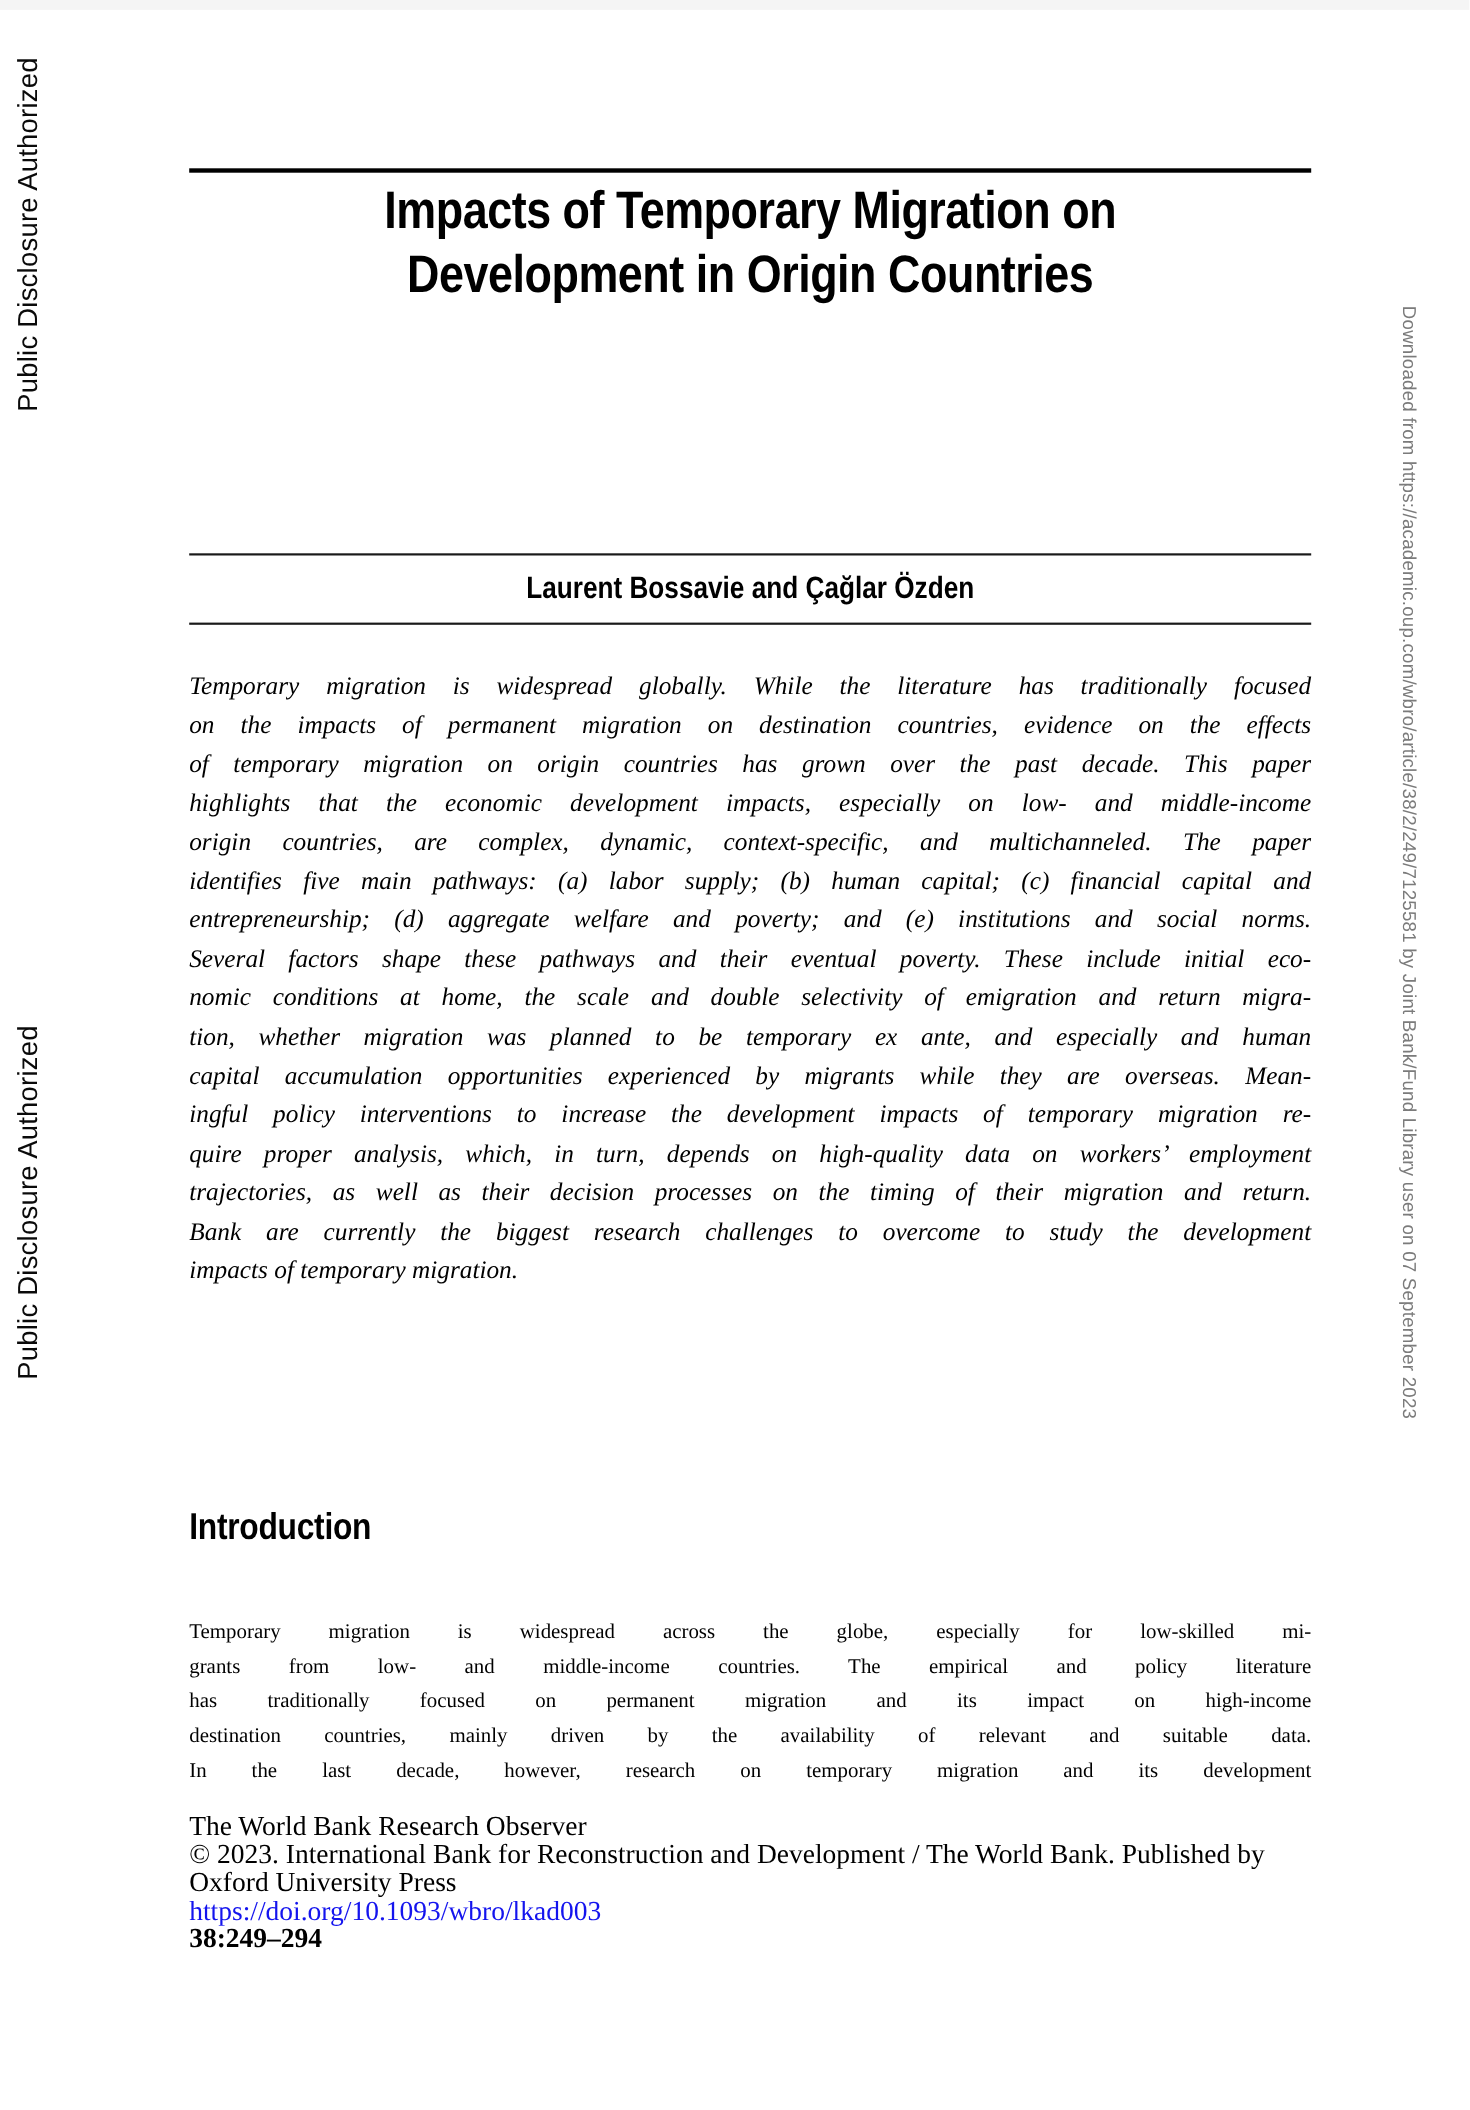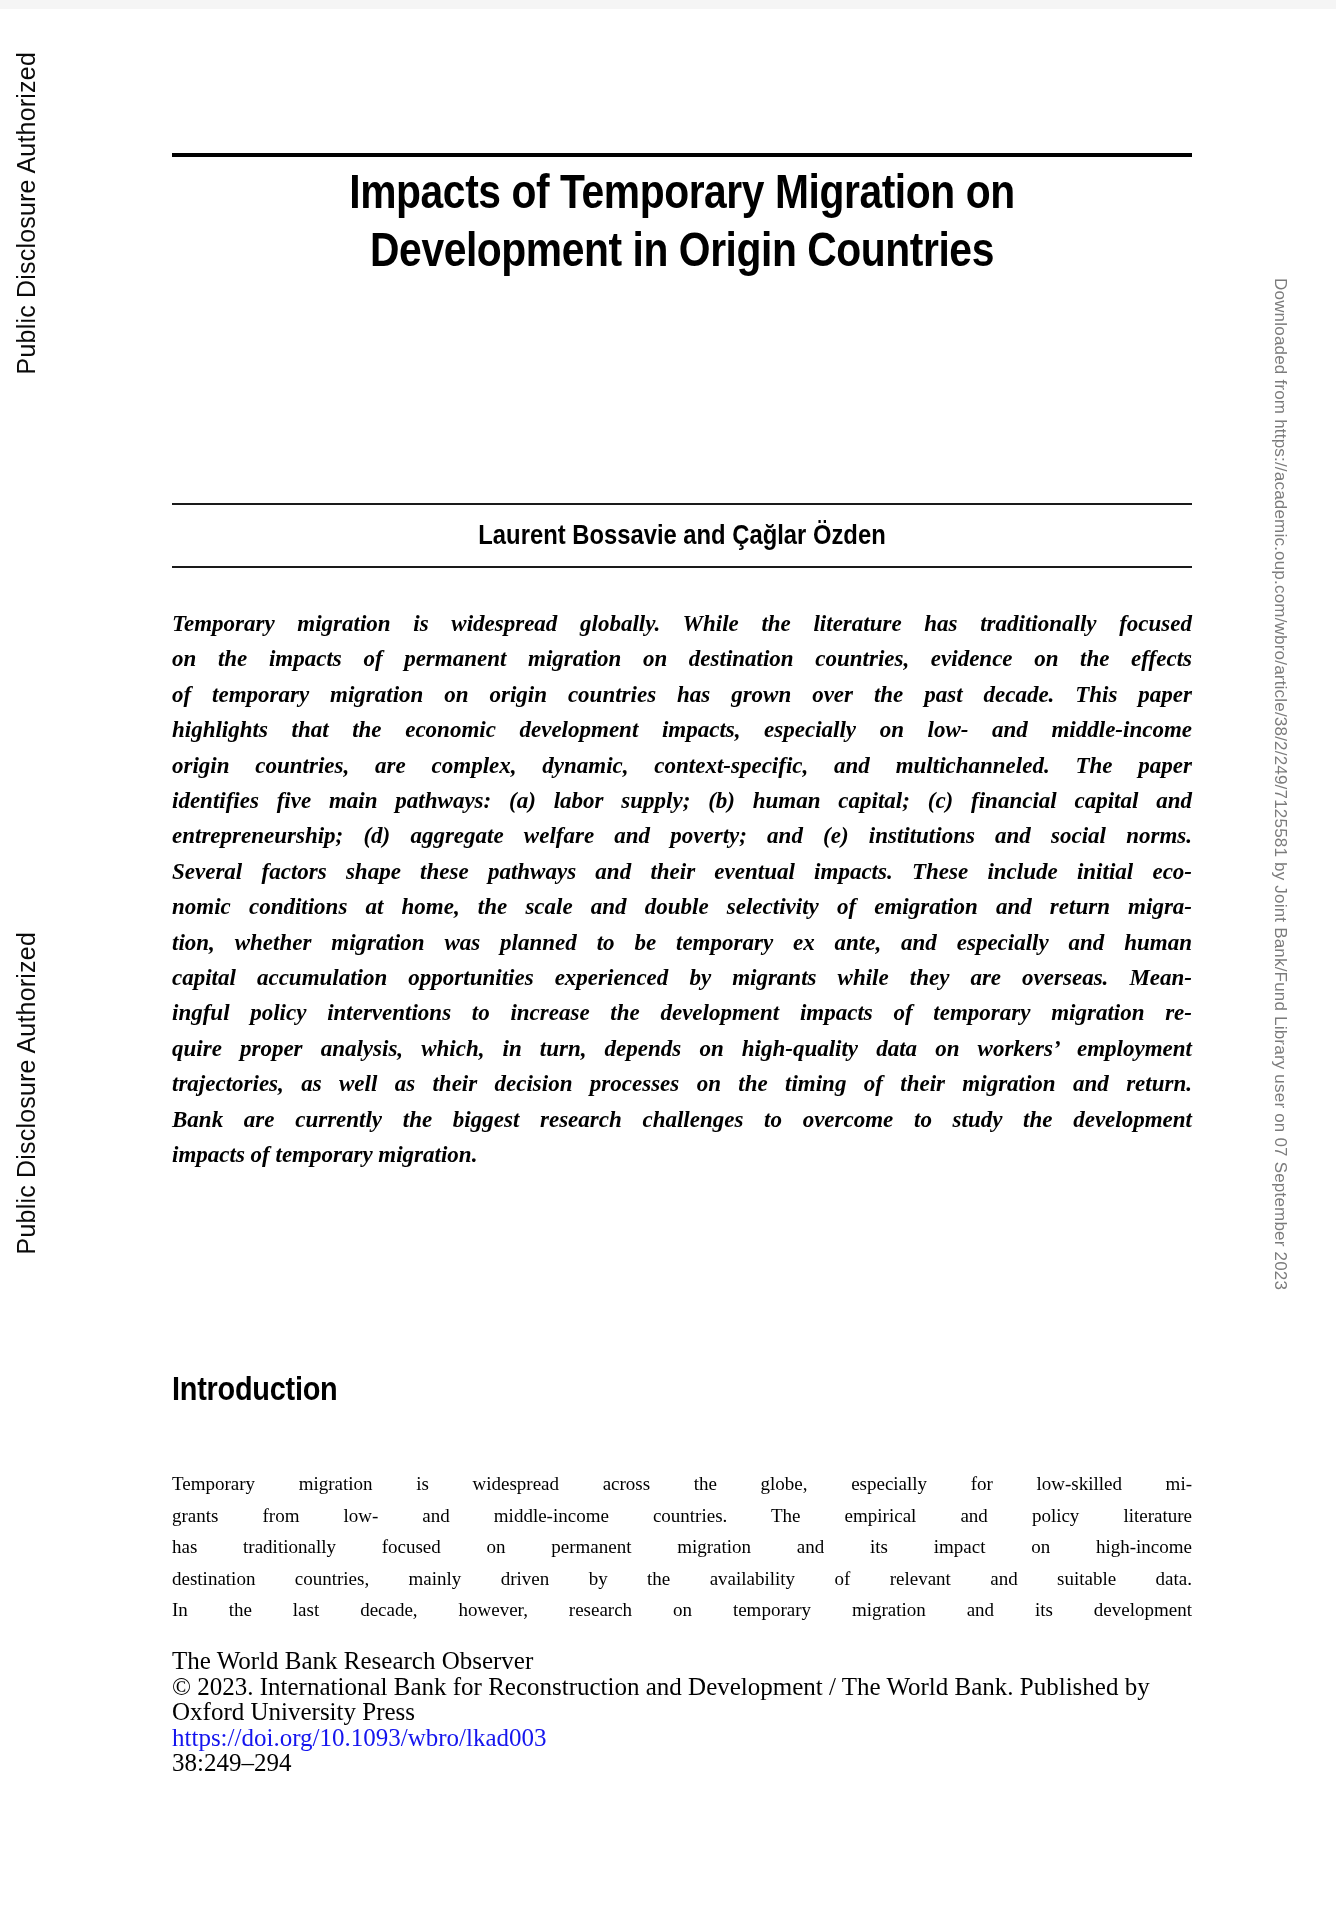--- a/index.html
+++ b/index.html
@@ -75,21 +75,20 @@
     line-height:42px;
     text-align:center;
     transform:scaleX(0.85);
     transform-origin:50% 0;
   }
   .abstract{
     position:absolute;top:606px;left:0;width:100%;
     font-style:italic;
     font-size:23px;
     line-height:35.4px;
-    font-weight:bold;
   }
   .jline{
     text-align:justify;
     text-align-last:justify;
   }
   .abstract .jline:last-child{text-align-last:left;}
   .meta{
     position:absolute;top:1222px;left:0;width:100%;
     font-size:23px;
     line-height:33px;
@@ -119,21 +118,21 @@
   .footer-last{
     display:flex;
     justify-content:space-between;
     align-items:baseline;
     flex-direction:column;
   }
   .doi{
     color:#1414ee;
     text-decoration:none;
   }
-  .pages{color:#000;}
+  .pages{color:#000;font-weight:bold;}
 </style>
 </head>
 <body>
 
 <div class="top-strip"></div>
 
 <div class="wm-left first">Public Disclosure Authorized</div>
 
 <div class="wm-left second">Public Disclosure Authorized</div>
 
@@ -155,21 +154,21 @@
   <div class="rule-thin r2"></div>
 
   <div class="abstract">
       <div class="jline">Temporary migration is widespread globally. While the literature has traditionally focused</div>
       <div class="jline">on the impacts of permanent migration on destination countries, evidence on the effects</div>
       <div class="jline">of temporary migration on origin countries has grown over the past decade. This paper</div>
       <div class="jline">highlights that the economic development impacts, especially on low- and middle-income</div>
       <div class="jline">origin countries, are complex, dynamic, context-specific, and multichanneled. The paper</div>
       <div class="jline">identifies five main pathways: (a) labor supply; (b) human capital; (c) financial capital and</div>
       <div class="jline">entrepreneurship; (d) aggregate welfare and poverty; and (e) institutions and social norms.</div>
-      <div class="jline">Several factors shape these pathways and their eventual impacts. These include initial eco-</div>
+      <div class="jline">Several factors shape these pathways and their eventual poverty. These include initial eco-</div>
       <div class="jline">nomic conditions at home, the scale and double selectivity of emigration and return migra-</div>
       <div class="jline">tion, whether migration was planned to be temporary ex ante, and especially and human</div>
       <div class="jline">capital accumulation opportunities experienced by migrants while they are overseas. Mean-</div>
       <div class="jline">ingful policy interventions to increase the development impacts of temporary migration re-</div>
       <div class="jline">quire proper analysis, which, in turn, depends on high-quality data on workers’ employment</div>
       <div class="jline">trajectories, as well as their decision processes on the timing of their migration and return.</div>
       <div class="jline">Bank are currently the biggest research challenges to overcome to study the development</div>
       <div class="jline">impacts of temporary migration.</div>
     </div>
 

